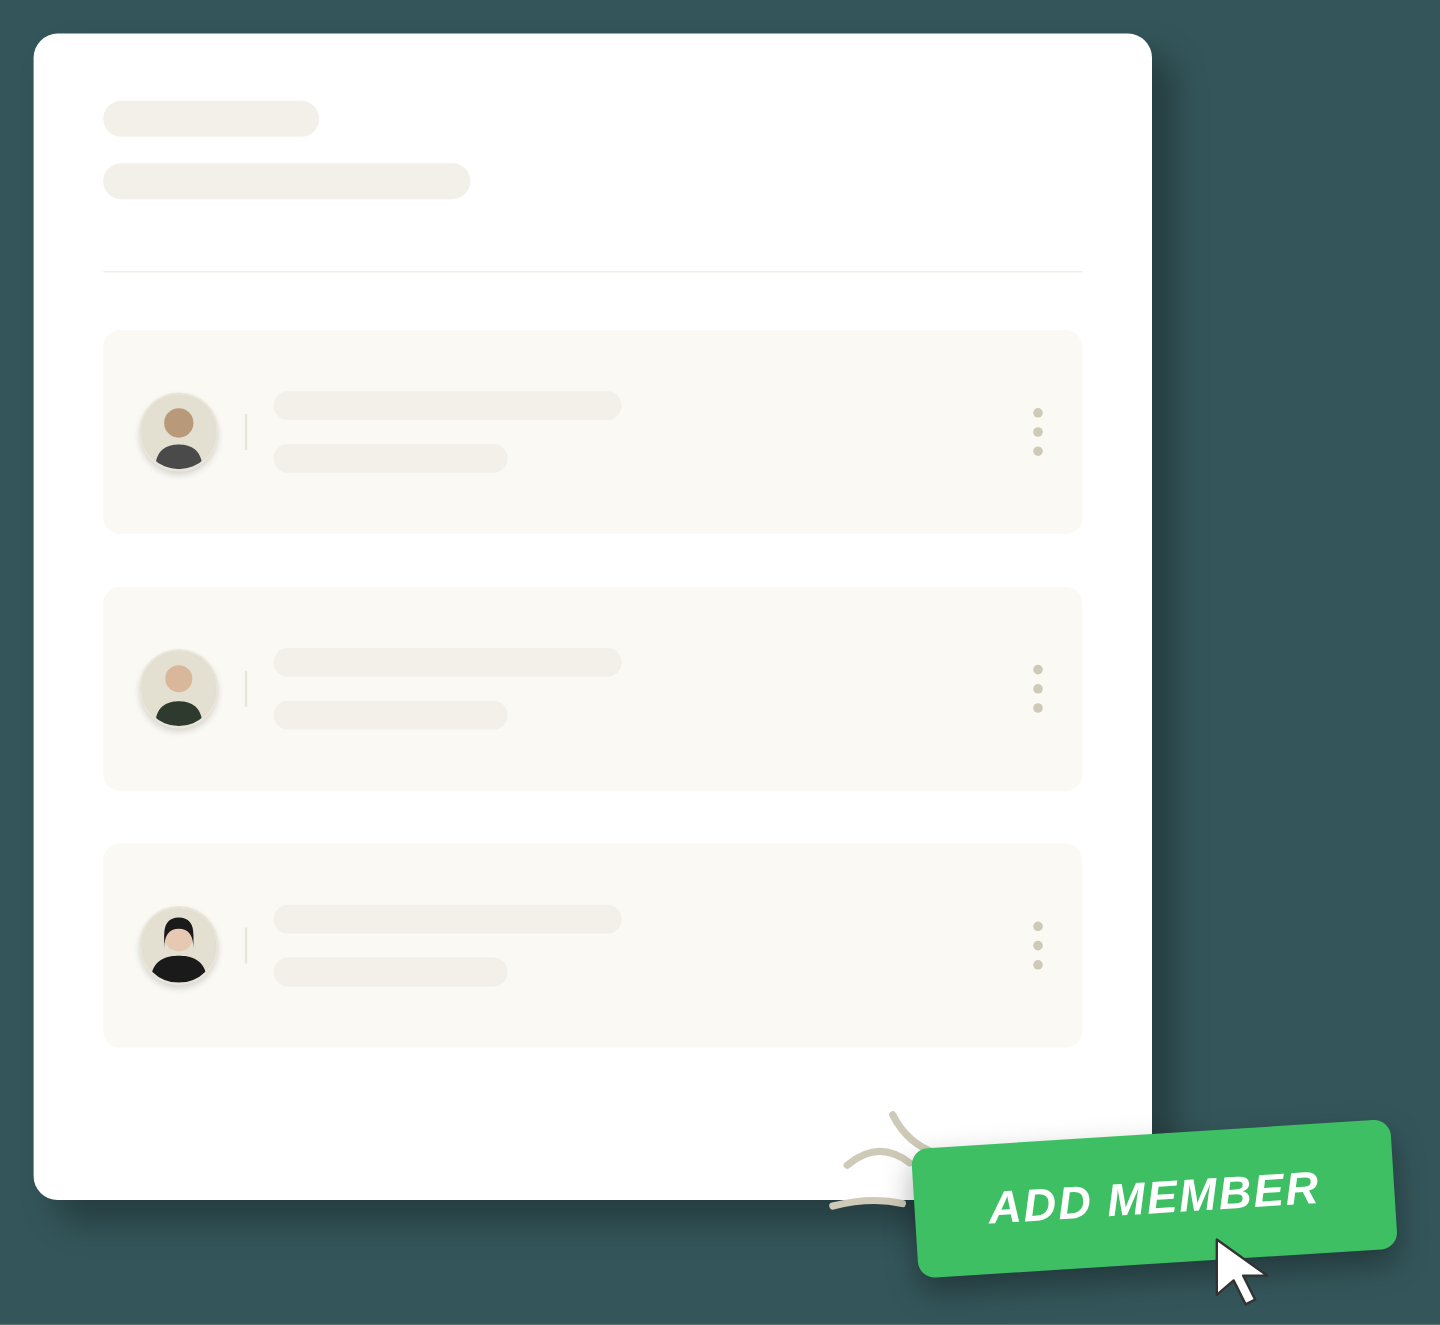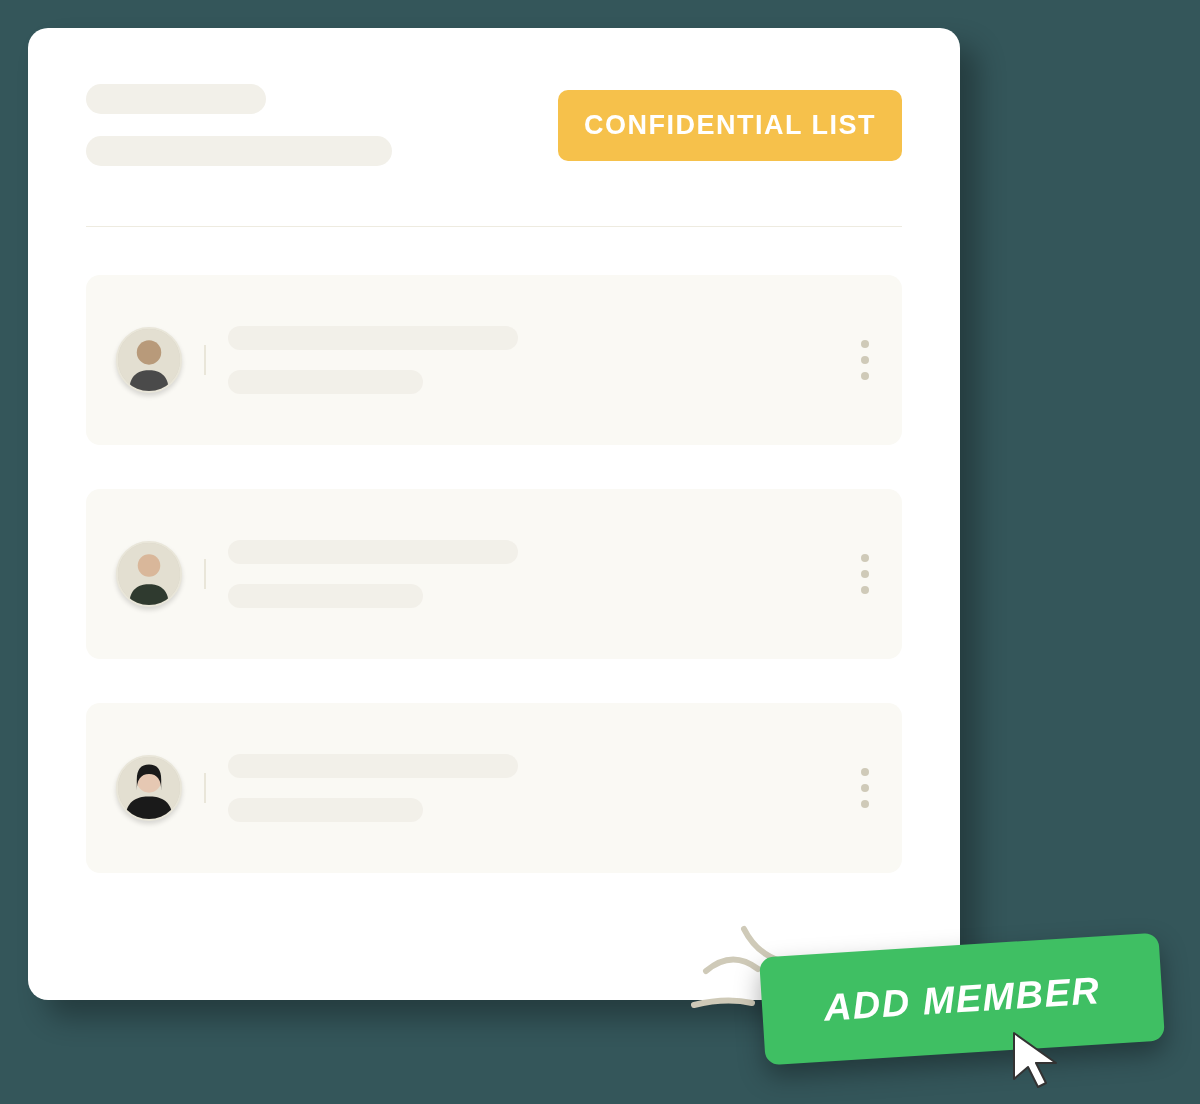--- a/index.html
+++ b/index.html
@@ -138,21 +138,20 @@
 </head>
 <body>
 
 <div class="card">
 
   <div class="header">
     <div class="title-col">
       <div class="skel skel-title-1"></div>
       <div class="skel skel-title-2"></div>
     </div>
-    <div class="badge">CONFIDENTIAL LIST</div>
   </div>
 
   <div class="divider"></div>
 
   <div class="list">
 
     <div class="row">
       <div class="avatar">
         <svg viewBox="0 0 66 66">
           <rect width="66" height="66" fill="#e3dfd1"></rect>

